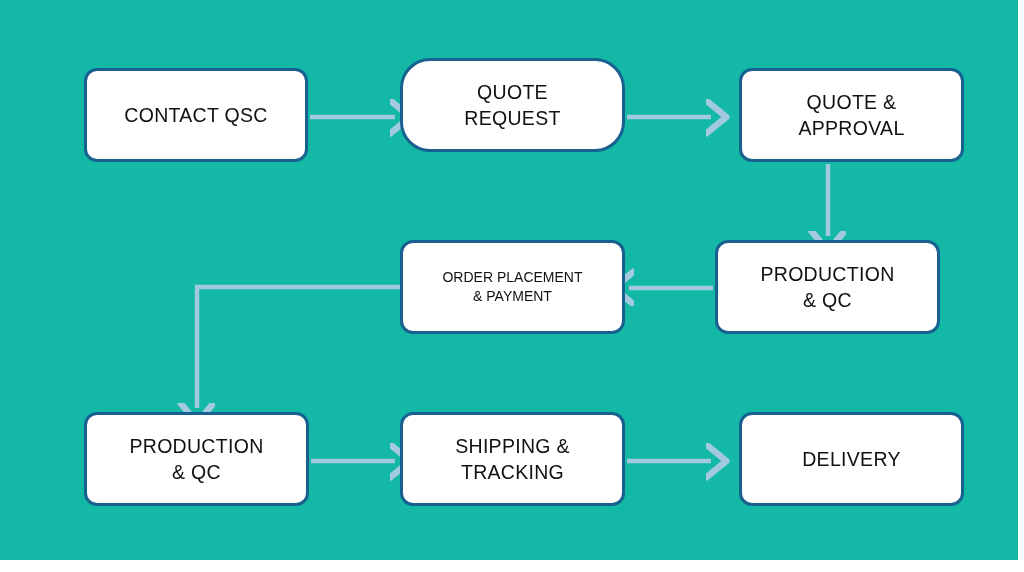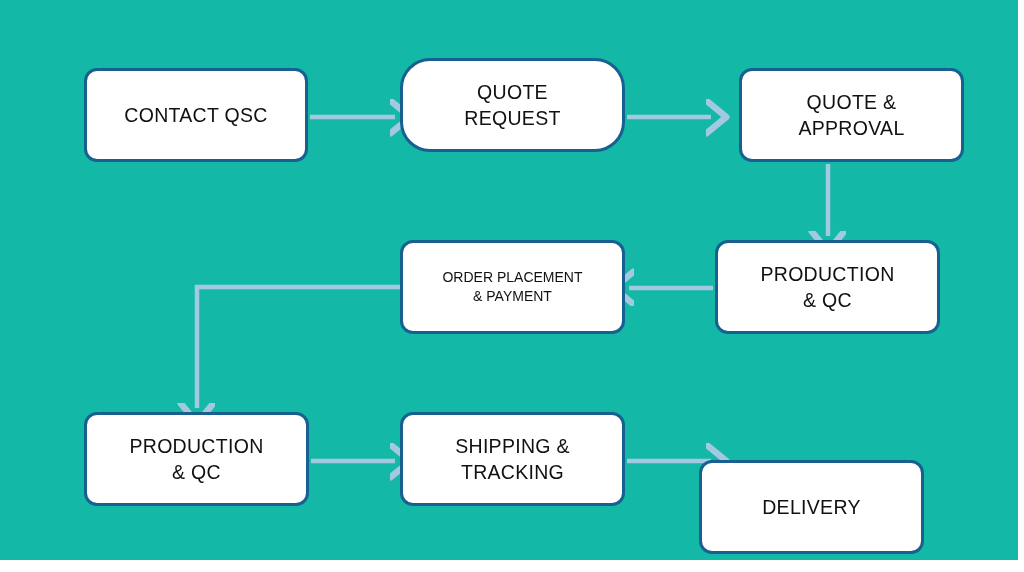--- a/index.html
+++ b/index.html
@@ -126,19 +126,19 @@
   <div class="node" style="left:84px; top:412px; width:225px; height:94px;">
     <span class="node-label">PRODUCTION
 &amp; QC</span>
   </div>
 
   <div class="node" style="left:400px; top:412px; width:225px; height:94px;align-items:center;">
     <span class="node-label">SHIPPING &amp;
 TRACKING</span>
   </div>
 
-  <div class="node" style="left:699px; top:412px; width:225px; height:94px;margin-top:48px;">
+  <div class="node" style="left:739px; top:412px; width:225px; height:94px;">
     <span class="node-label">DELIVERY</span>
   </div>
 
   <div class="edge-fade-right"></div>
 
 </div>
 
 </body></html>

